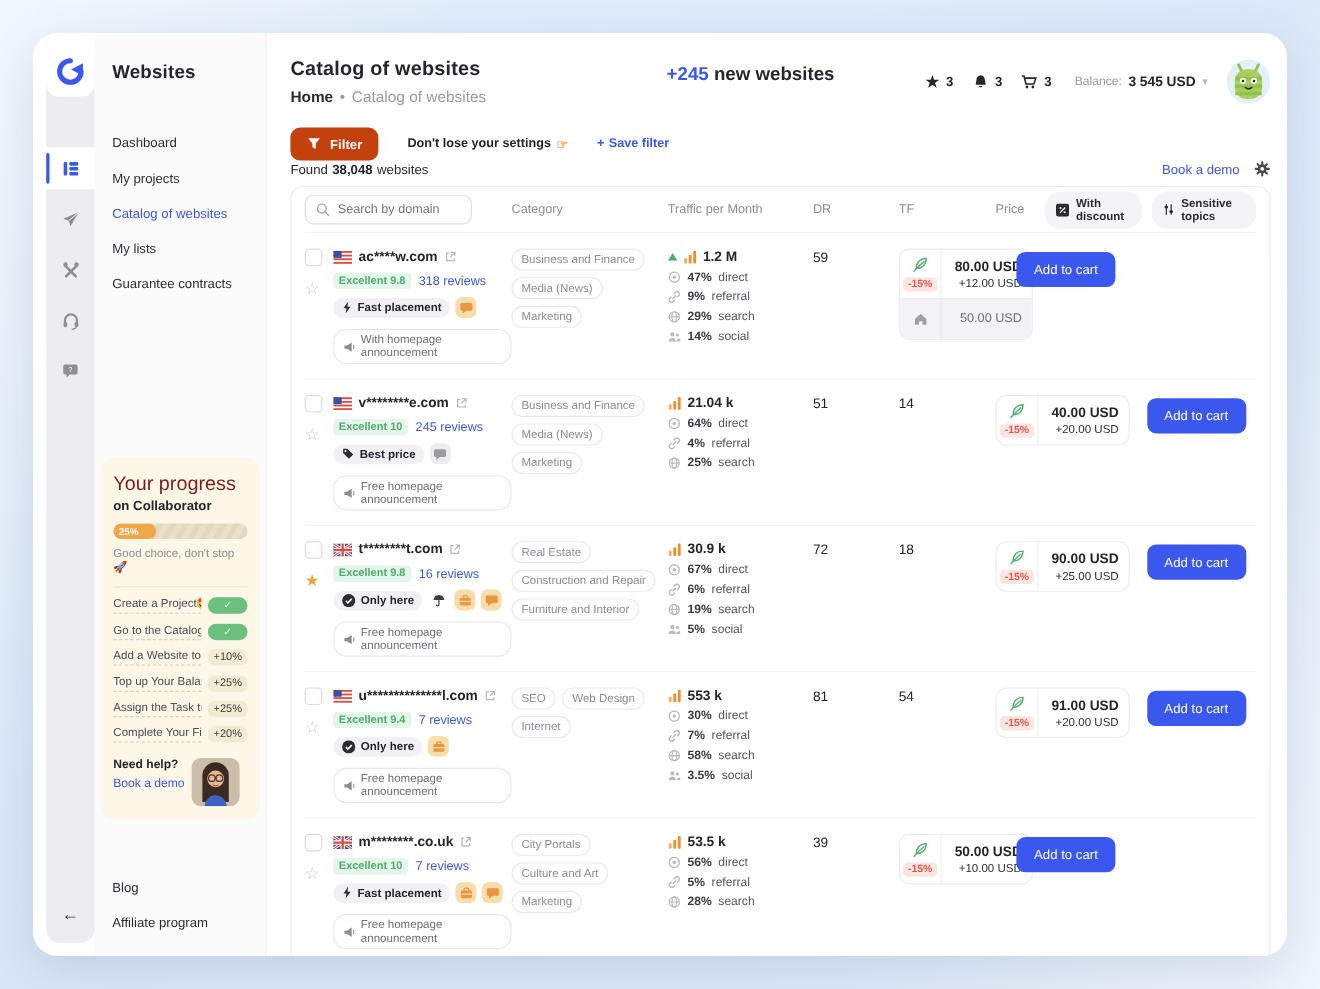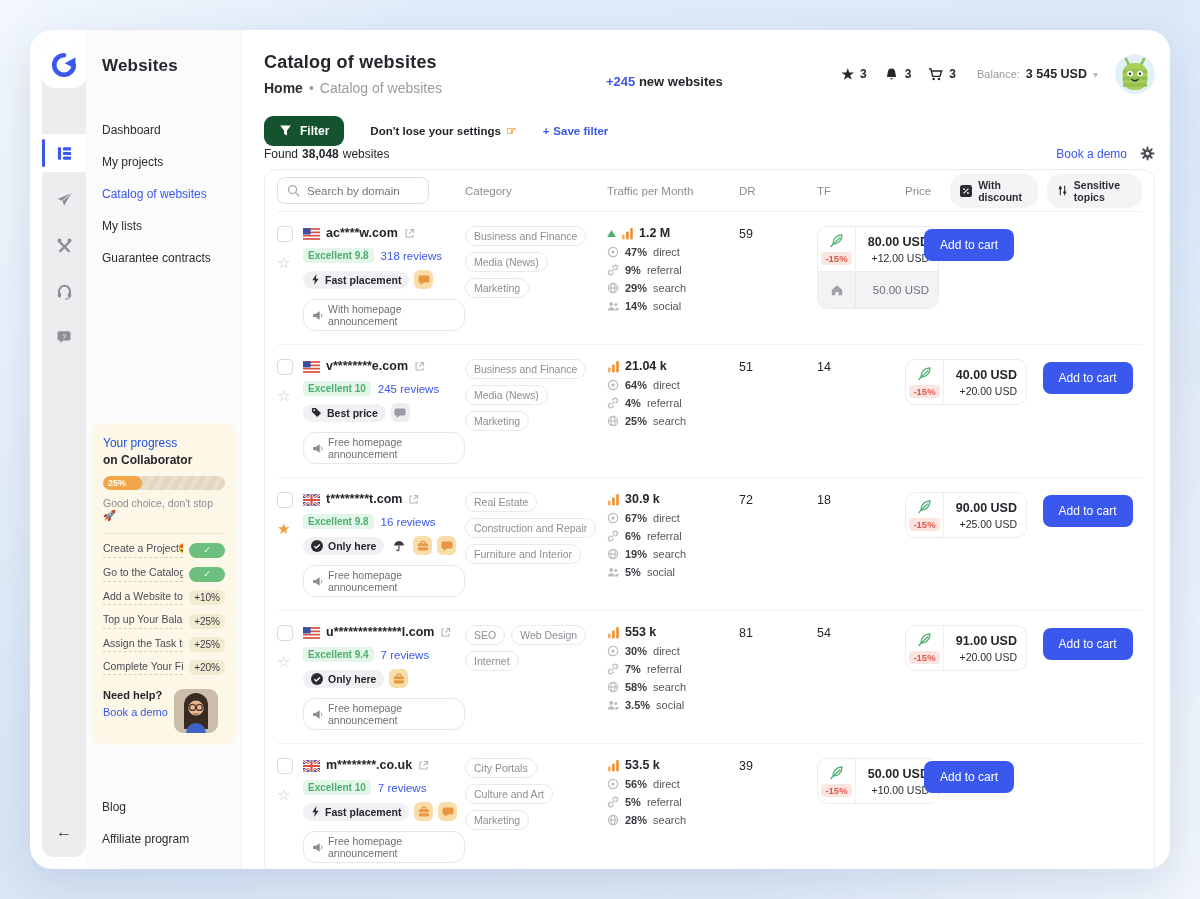--- a/index.html
+++ b/index.html
@@ -19,21 +19,21 @@
   .rail-item.active{background:#fff;color:#3a57ee;}
   .rail-item.active::before{content:'';position:absolute;left:0;top:5px;bottom:5px;width:3px;background:#3a57ee;border-radius:2px;}
   .rail-back{margin-top:auto;margin-bottom:16px;color:#3c3c44;font-size:16px;cursor:pointer;}
   
   .sidebar{width:156px;background:#fbfbfc;border-right:1px solid #f0f0f3;display:flex;flex-direction:column;flex-shrink:0;padding-bottom:14px;}
   .sb-title{font-size:17px;font-weight:bold;padding:26px 0 0 16px;letter-spacing:.2px;}
   .sb-nav{margin-top:38px;display:flex;flex-direction:column;}
   .nav-item{padding:9px 16px;font-size:12px;color:#2c2d33;cursor:pointer;}
   .nav-item.active{color:#3a57ee;}
   .progress-card{margin:auto 5px 0 6px;background:#fdf7e7;border-radius:12px;padding:13px 11px 12px;}
-  .p-t1{font-size:12px;color:#1d4ed8;}
+  .p-t1{font-size:18px;color:#7f1d1d;}
   .p-t2{font-size:12px;font-weight:bold;margin-top:3px;}
   .p-bar{margin:9px 0 7px;height:14px;border-radius:7px;overflow:hidden;position:relative;
       background:repeating-linear-gradient(120deg,#eadfc9 0 5px,#e2d7c1 5px 10px);}
   .p-fill{height:100%;background:#f2a64a;border-radius:7px;color:#fff;font-size:9px;font-weight:bold;display:flex;align-items:center;padding-left:5px;}
   .p-sub{font-size:10.5px;color:#8d8d93;}
   .p-div{border-top:1px solid #efe4cb;margin:11px 0 4px;}
   .task{display:flex;align-items:center;justify-content:space-between;margin-top:8px;font-size:10.5px;color:#4c4d54;gap:6px;}
   .task-label{border-bottom:1px dashed #dccfb2;padding-bottom:2px;white-space:nowrap;overflow:hidden;flex:1;}
   .task-check{width:36px;height:15px;border-radius:8px;background:#6cc07e;color:#fff;font-size:9px;display:flex;align-items:center;justify-content:center;flex-shrink:0;}
   .task-reward{background:#f3ead2;border-radius:6px;padding:2px 5px;font-size:10px;color:#3b3c42;flex-shrink:0;}
@@ -41,33 +41,33 @@
   .help-txt1{font-size:11px;font-weight:bold;}
   .help-link{font-size:11px;color:#3a57ee;margin-top:5px;cursor:pointer;}
   .sb-foot{margin-top:46px;display:flex;flex-direction:column;}
   .sb-foot .nav-item{padding:9px 16px;}
   
   .main{flex:1;padding:0 15px 0 22px;display:flex;flex-direction:column;min-width:0;}
   .hdr{display:flex;align-items:flex-start;margin-top:22px;}
   .hdr h1{font-size:18px;letter-spacing:.2px;}
   .crumbs{margin-top:7px;font-size:14px;color:#9a9aa1;display:flex;gap:6px;align-items:center;}
   .crumb-home{color:#2c2d33;font-weight:bold;cursor:pointer;}
-  .new-sites{margin-left:164px;margin-top:22px;font-size:13px;font-weight:bold;white-space:nowrap;cursor:pointer;}
+  .new-sites{margin-left:164px;margin-top:6px;font-size:17px;font-weight:bold;white-space:nowrap;cursor:pointer;}
   .blue{color:#3a57ee;}
   .hdr-right{margin-left:auto;display:flex;align-items:center;gap:17px;margin-top:2px;}
   .cnt{display:flex;align-items:center;gap:6px;font-size:12px;font-weight:bold;cursor:pointer;}
   .cnt .glyph{font-size:14px;}
   .balance{display:flex;align-items:center;gap:6px;margin-left:4px;cursor:pointer;}
   .bal-label{font-size:11px;color:#9a9aa1;}
   .bal-val{font-size:12.5px;font-weight:bold;}
   .caret{color:#b9b9c0;font-size:10px;}
   .avatar{width:40px;height:40px;border-radius:50%;overflow:hidden;cursor:pointer;}
   
   .filter-bar{display:flex;align-items:center;gap:26px;margin-top:20px;}
-  .filter-btn{background:#14532d;color:#fff;border:none;border-radius:9px;padding:8px 15px;font-size:12px;font-weight:bold;display:flex;align-items:flex-start;gap:8px;cursor:pointer;font-family:inherit;}
+  .filter-btn{background:#c2410c;color:#fff;border:none;border-radius:9px;padding:8px 15px;font-size:12px;font-weight:bold;display:flex;align-items:flex-start;gap:8px;cursor:pointer;font-family:inherit;}
   .hint{font-size:11.5px;font-weight:bold;display:flex;gap:5px;align-items:center;}
   .hand{color:#f2a64a;font-size:12px;}
   .save-filter{color:#3a57ee;font-size:11.5px;font-weight:bold;display:flex;gap:4px;align-items:center;cursor:pointer;}
   
   .found-row{display:flex;align-items:center;font-size:12px;}
   .found-row b{margin:0 4px;}
   .demo-link{margin-left:auto;color:#3a57ee;font-size:12px;cursor:pointer;}
   .gear{margin-left:13px;cursor:pointer;display:flex;}
   
   .tbl{margin-top:8px;border:1px solid #ececf0;border-radius:12px;padding:0 12px;background:#fff;}

